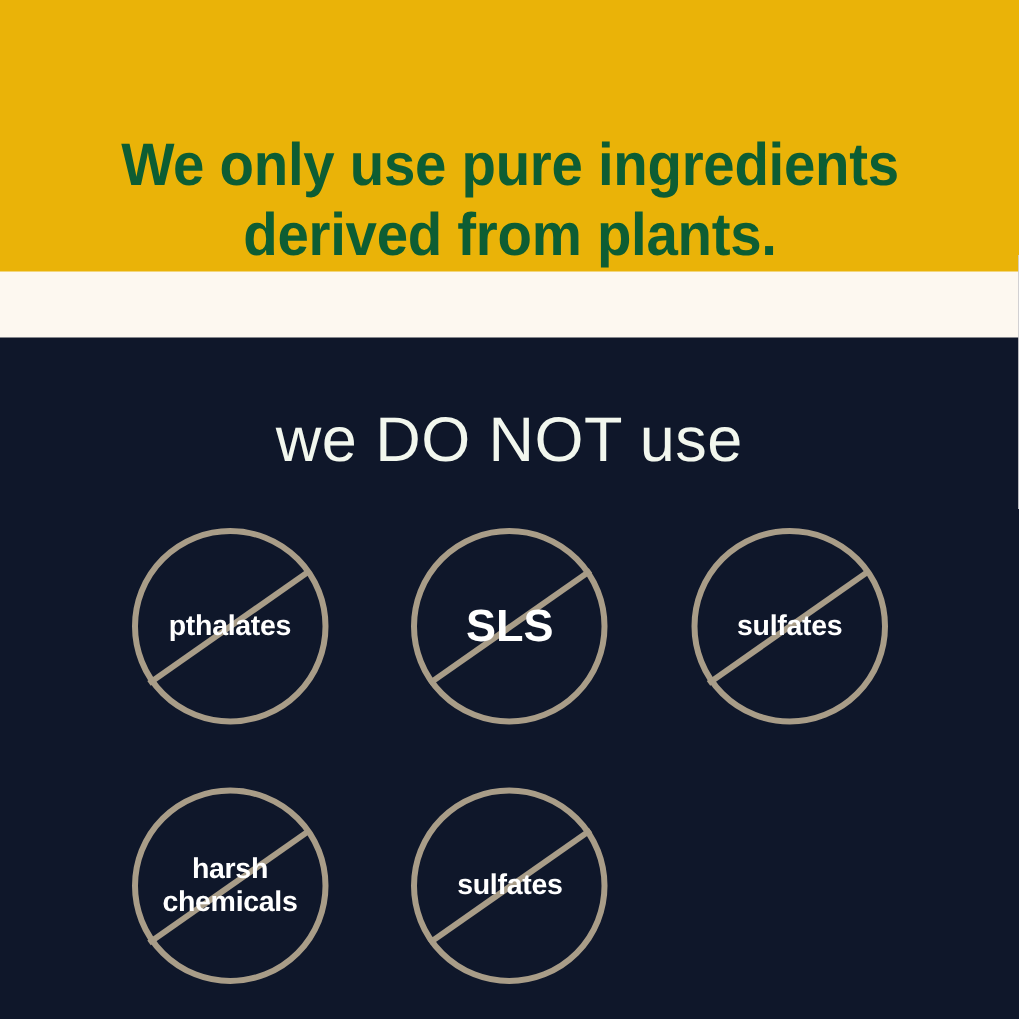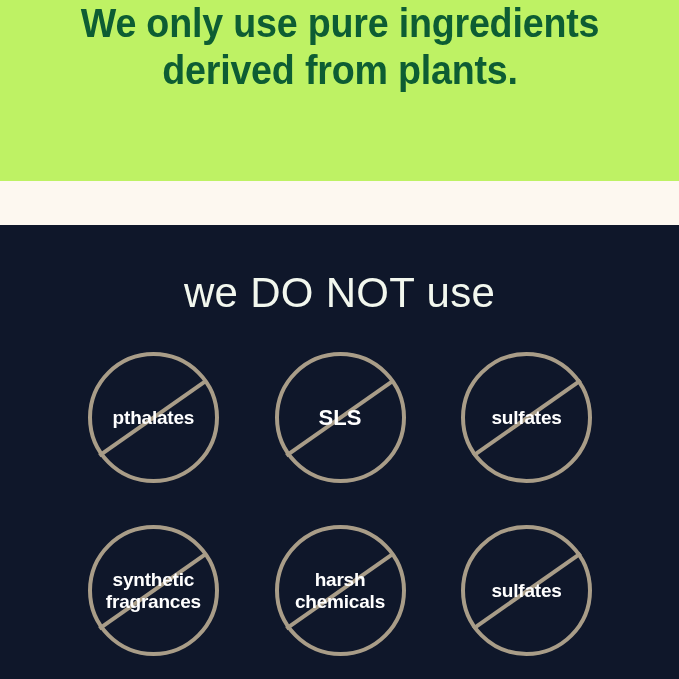--- a/index.html
+++ b/index.html
@@ -18,23 +18,23 @@
     background: #FDF8F0;
   }
 
   
   .banner {
     position: absolute;
     left: 0;
     top: 0;
     width: 679px;
     height: 181px;
-    background: #bef264;
-    display: flex;
-    align-items: flex-start;
+    background: #eab308;
+    display: flex;
+    align-items: flex-end;
     justify-content: center;
   }
   .banner-headline {
     width: 620px;
     text-align: center;
     color: #0D5D33;
     font-family: "Liberation Sans Narrow", "Liberation Sans", sans-serif;
     font-weight: bold;
     font-size: 40px;
     line-height: 47px;
@@ -74,21 +74,20 @@
 
   
   .badge-grid {
     position: absolute;
     left: 60px;
     top: 127px;
     width: 560px;
     display: flex;
     flex-wrap: wrap;
     row-gap: 42px;
-    justify-content: center;
   }
   .badge {
     width: 186.6px;
     height: 131px;
     position: relative;
     display: flex;
     align-items: center;
     justify-content: center;
   }
   .badge-symbol {
@@ -128,21 +127,21 @@
     color: #FFFFFF;
     font-family: "Liberation Sans", sans-serif;
     font-weight: bold;
     font-size: 19px;
     line-height: 22px;
     letter-spacing: -0.2px;
     white-space: pre-line;
     pointer-events: none;
   }
   .badge-label.big {
-    font-size: 22px;
+    font-size: 30px;
     line-height: 32px;
     letter-spacing: 0px;
   }
 </style>
 </head>
 <body>
 
 <div id="poster">
 
   <div class="banner">
@@ -175,28 +174,20 @@
       </div>
 
       <div class="badge">
         <div class="badge-symbol">
           <div class="badge-ring"></div>
           <div class="badge-slash"></div>
           <div class="badge-label">sulfates</div>
         </div>
       </div>
 
-      <div class="badge">
-        <div class="badge-symbol">
-          <div class="badge-ring"></div>
-          <div class="badge-slash"></div>
-          <div class="badge-label">synthetic
-fragrances</div>
-        </div>
-      </div>
 
       <div class="badge">
         <div class="badge-symbol">
           <div class="badge-ring"></div>
           <div class="badge-slash"></div>
           <div class="badge-label">harsh
 chemicals</div>
         </div>
       </div>
 

